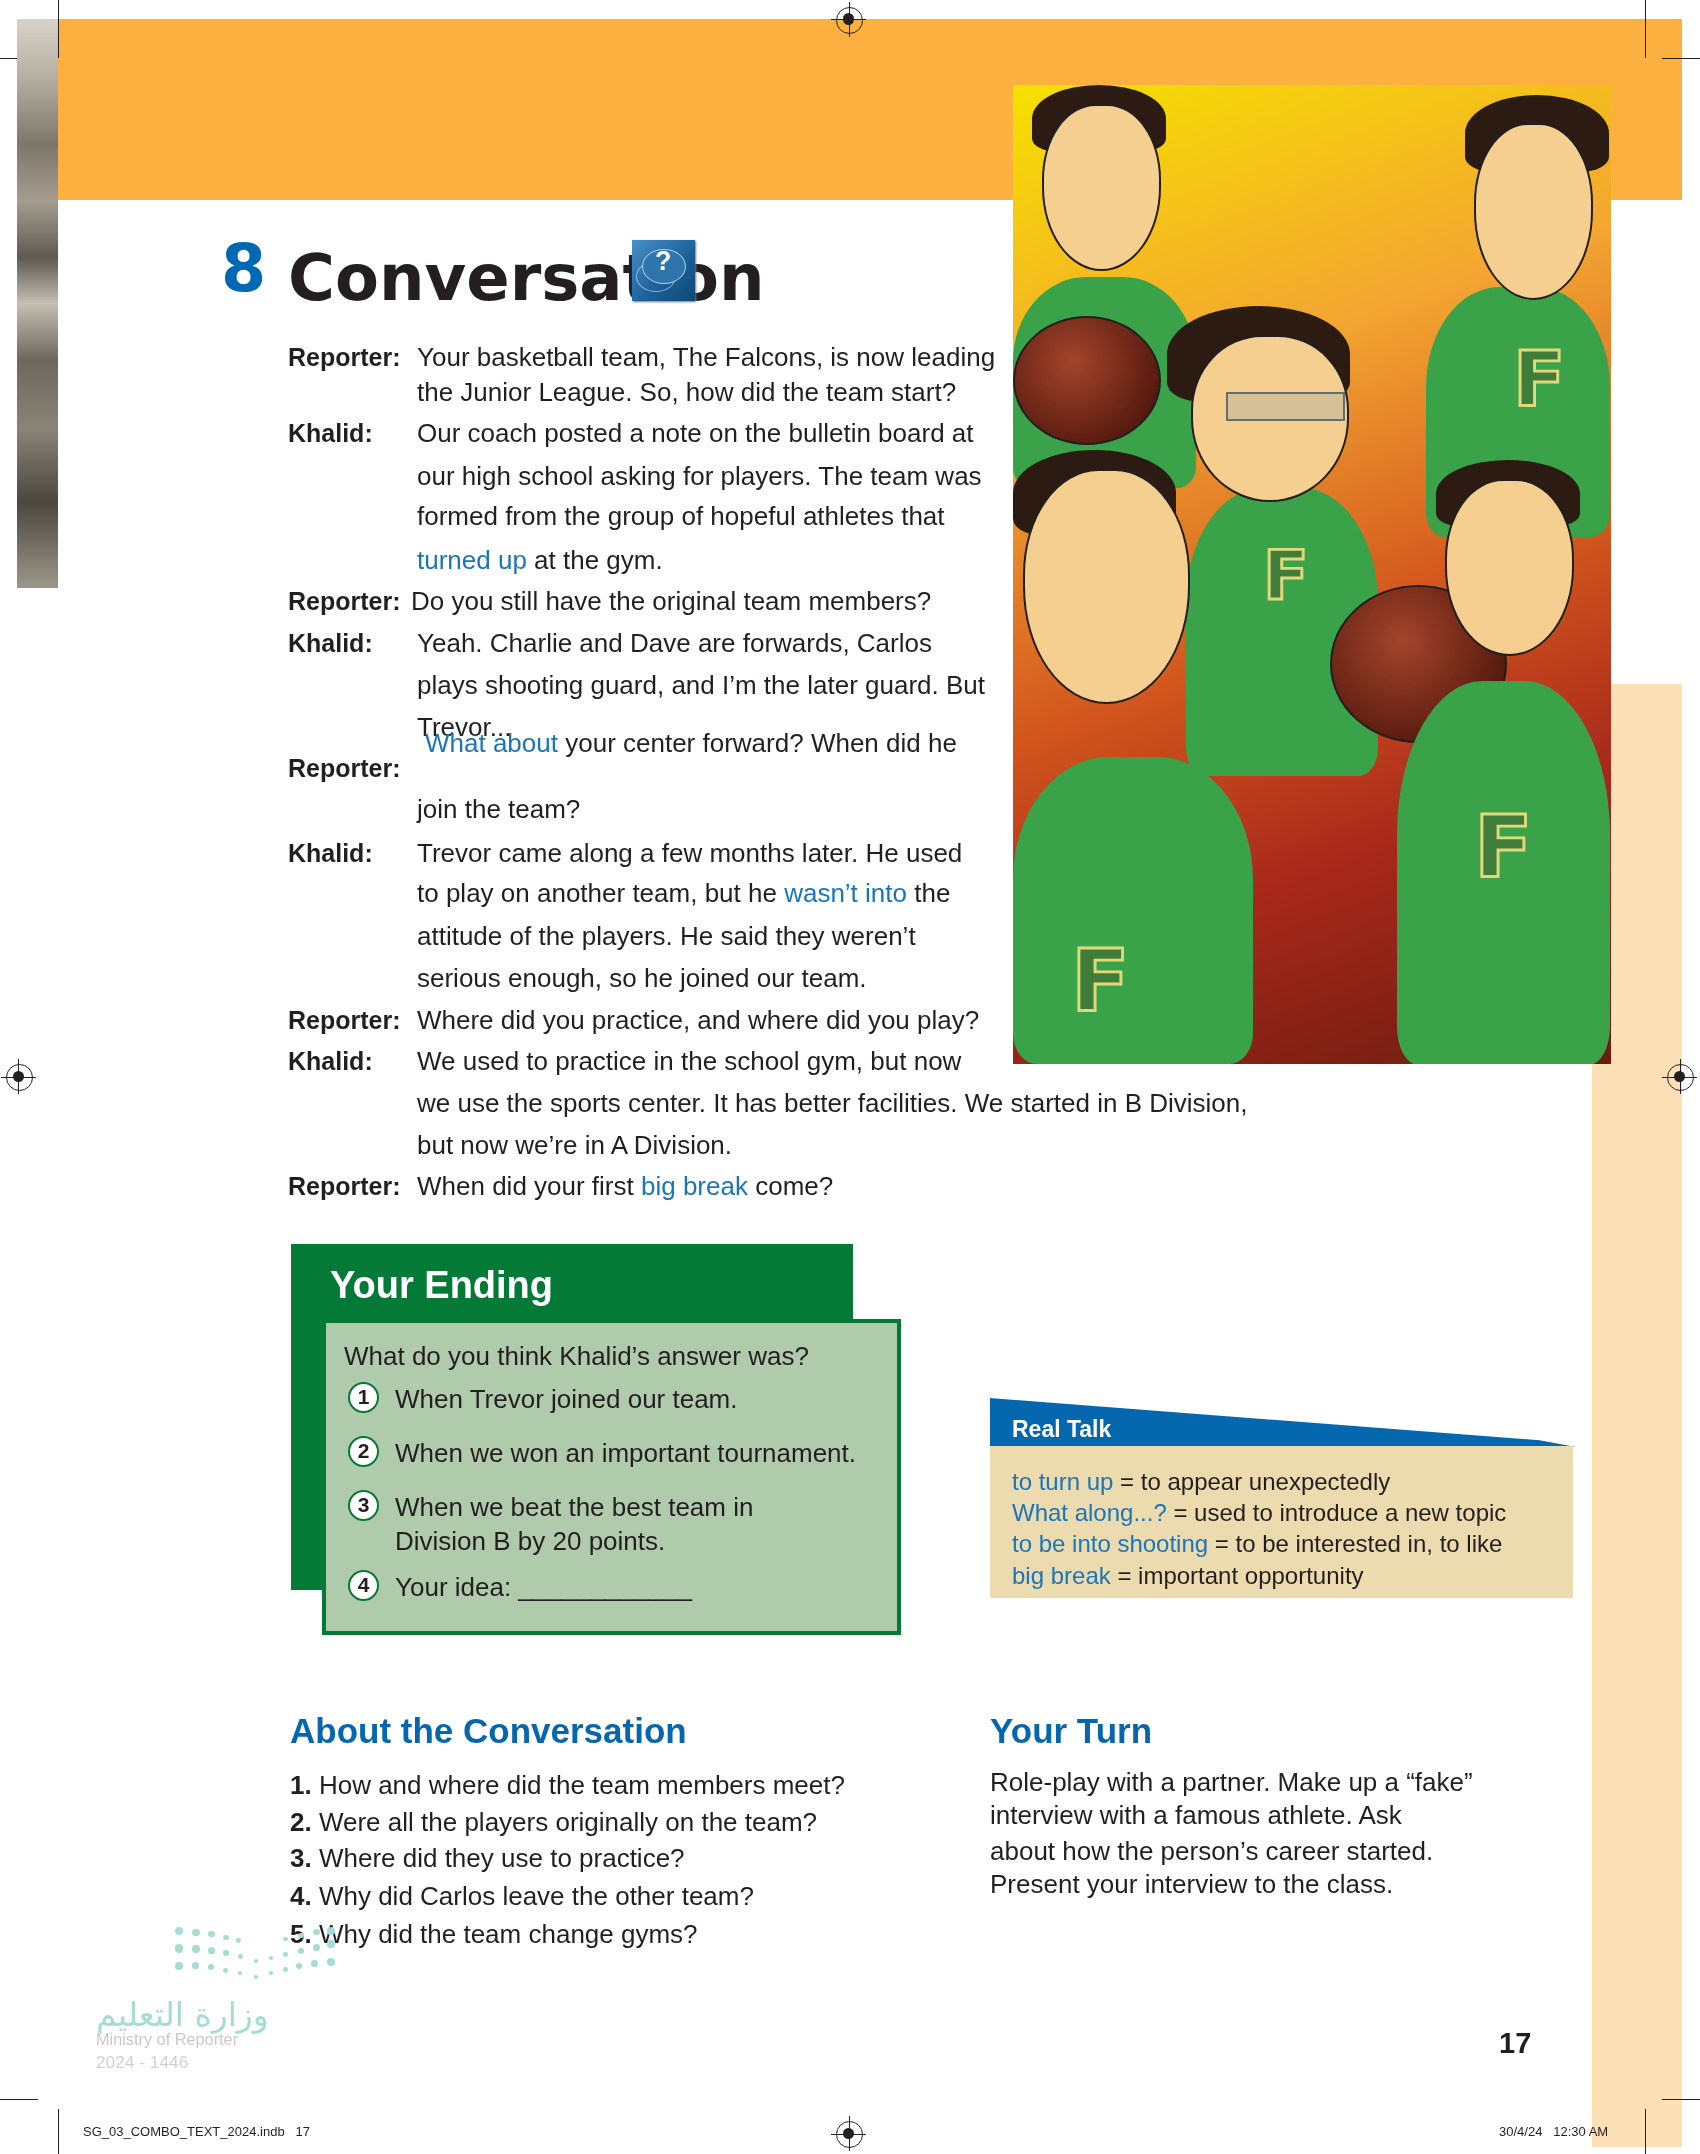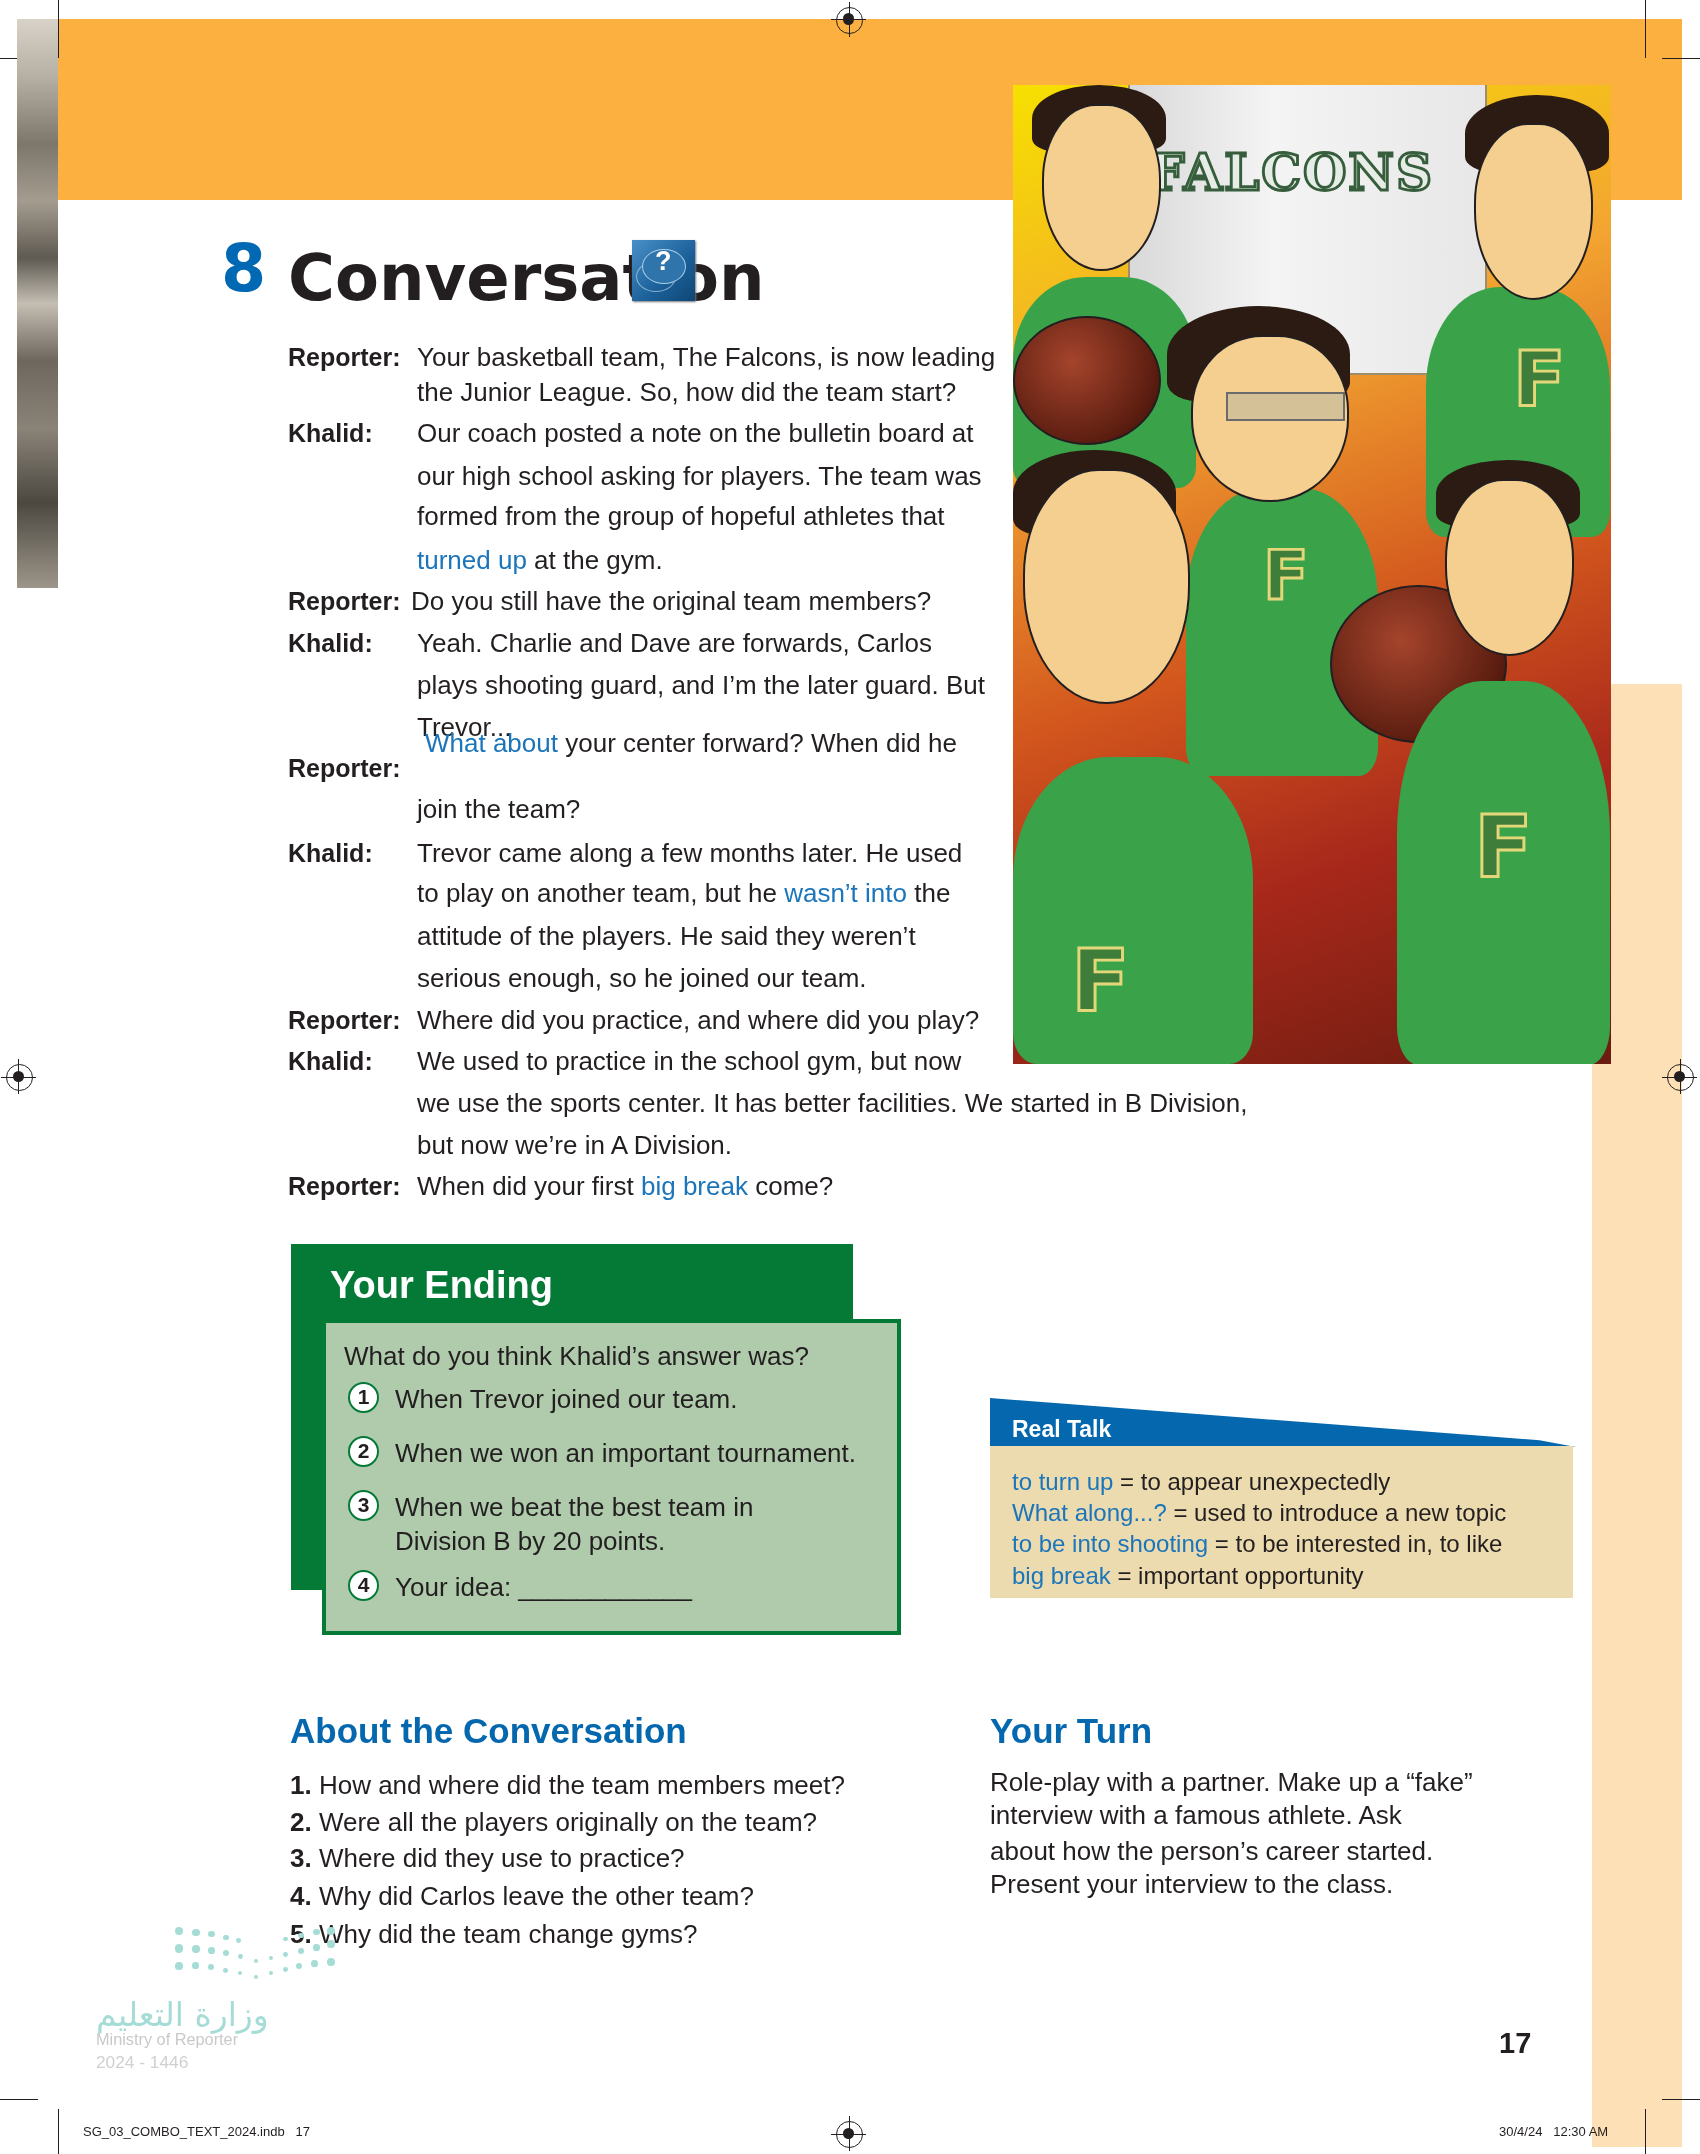--- a/index.html
+++ b/index.html
@@ -80,23 +80,20 @@
     <span class="h"></span>
   </div>
 <div class="abs reg" style="left:5.8px;top:1064px;">
     <span class="h"></span>
   </div>
 <div class="abs reg" style="left:1667px;top:1064px;">
     <span class="h"></span>
   </div>
 
 <div class="abs picture">
-  <div class="banner">
-    <div class="banner-text" style="left:19px;top:58px;">FALCONS</div>
-  </div>
 
   <div class="player" style="left:0;top:192px;width:183px;height:211px;"></div>
   <div class="hair" style="left:19px;top:0;width:134px;height:67px;"></div>
   <div class="head" style="left:29px;top:19px;width:115px;height:163px;"></div>
 
   <div class="player" style="left:413px;top:202px;width:184px;height:250px;"></div>
   <div class="hair" style="left:452px;top:9.6px;width:144px;height:77px;"></div>
   <div class="head" style="left:461px;top:38px;width:115px;height:173px;"></div>
   <div class="shirt-f" style="left:500px;top:250px;font-size:77px;">F</div>
 

